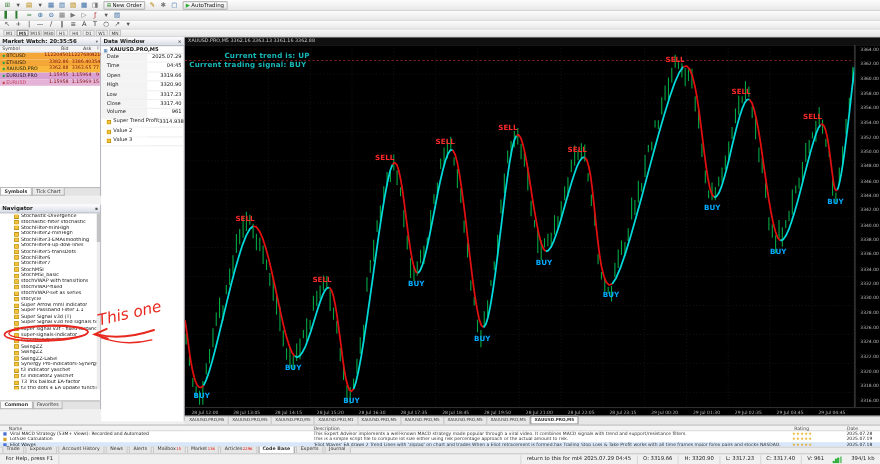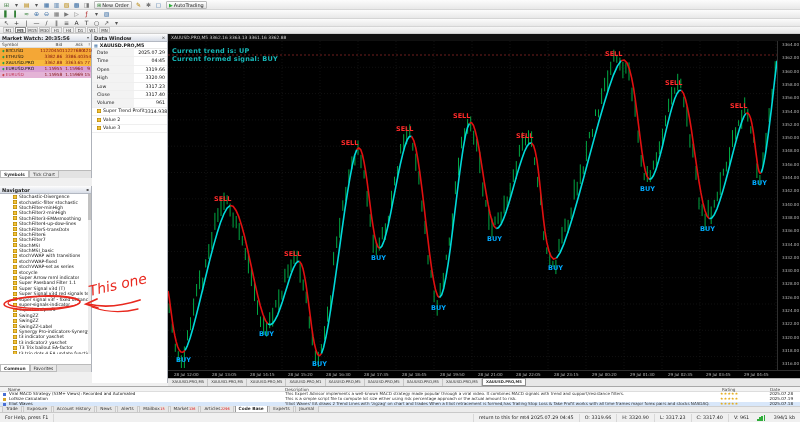--- a/index.html
+++ b/index.html
@@ -490,22 +490,22 @@
           <text x="380" y="229" fill="#00aaff">BUY</text>
           <text x="437" y="15" fill="#ff2a2a">SELL</text>
           <text x="472" y="150" fill="#00aaff">BUY</text>
           <text x="497" y="44" fill="#ff2a2a">SELL</text>
           <text x="532" y="190" fill="#00aaff">BUY</text>
           <text x="562" y="67" fill="#ff2a2a">SELL</text>
           <text x="584" y="144" fill="#00aaff">BUY</text>
         </g>
       </svg>
   </div>
-  <div class="ovl" id="ovl1" style="color: rgb(23, 184, 184);">Current trend is: UP</div>
-  <div class="ovl" id="ovl2" style="color: rgb(23, 184, 184);">Current formed signal: BUY</div>
+  <div class="ovl" id="ovl1" style="color: rgb(23, 184, 184); margin-left: 32px;">Current trend is: UP</div>
+  <div class="ovl" id="ovl2" style="color: rgb(23, 184, 184);">Current trading signal: BUY</div>
   <div id="price-axis">
       <span style="top: 1px;">3364.00</span>
       <span style="top: 14.3px;">3362.00</span>
       <span style="top: 27.6px;">3360.00</span>
       <span style="top: 40.9px;">3358.00</span>
       <span style="top: 54.2px;">3356.00</span>
       <span style="top: 67.5px;">3354.00</span>
       <span style="top: 80.8px;">3352.00</span>
       <span style="top: 94.1px;">3350.00</span>
       <span style="top: 107.4px;">3348.00</span>

